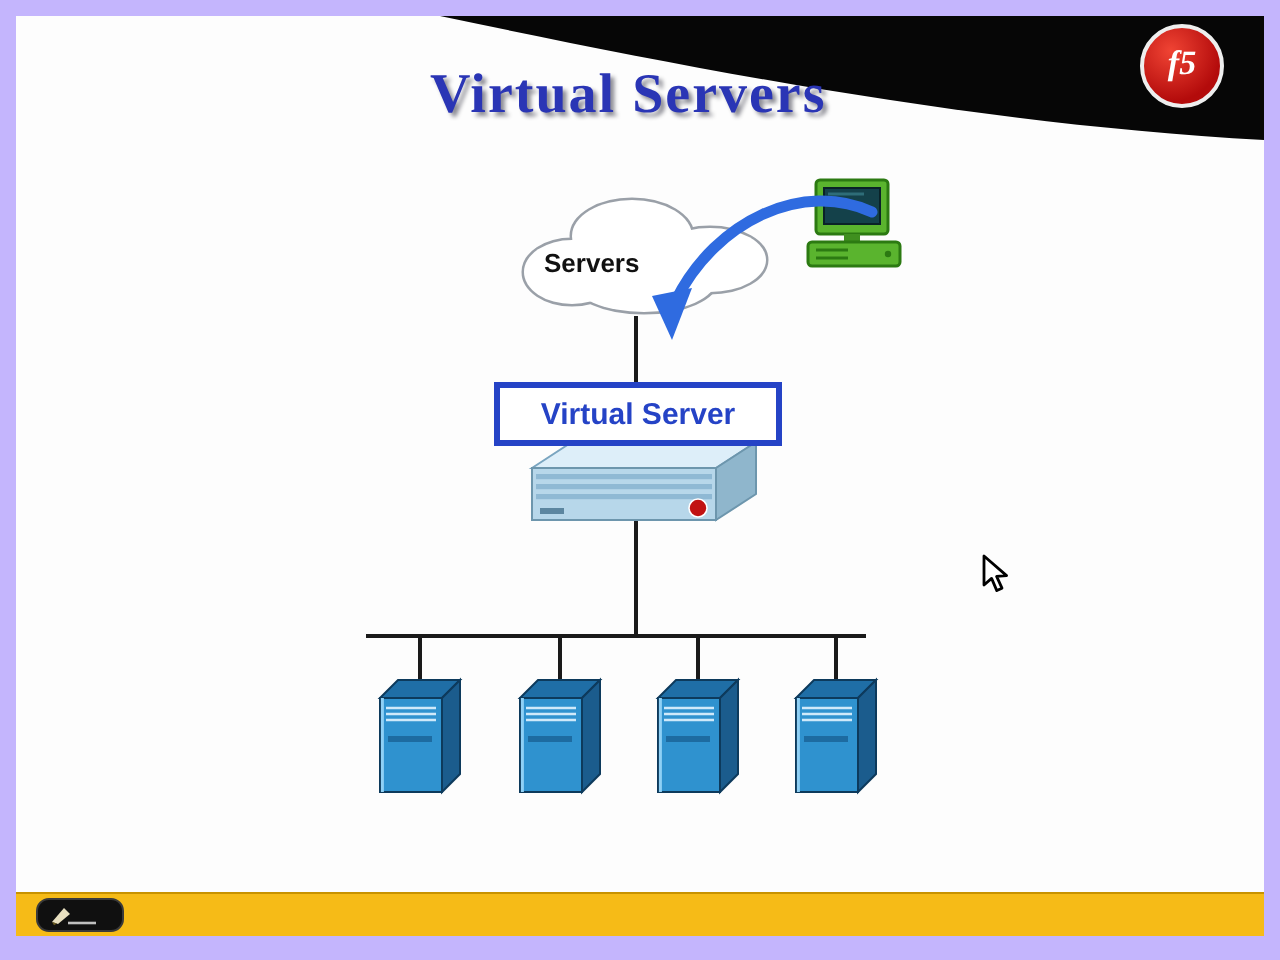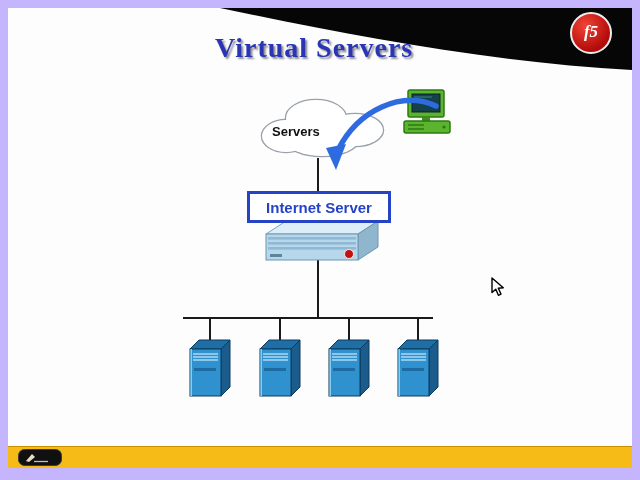--- a/index.html
+++ b/index.html
@@ -97,21 +97,21 @@
 
     <div class="vline" id="line-cloud-vs"></div>
     <div class="vline" id="line-app-bus"></div>
     <div class="hline" id="busline"></div>
     <div class="vline dropline" style="left:201px;"></div>
     <div class="vline dropline" style="left:271px;"></div>
     <div class="vline dropline" style="left:340px;"></div>
     <div class="vline dropline" style="left:409px;"></div>
 
     <div id="vsbox">
-      <span>Internet Server</span>
+      <span>Virtual Server</span>
     </div>
 
     <svg id="appliance" width="130" height="50" viewBox="0 0 130 50">
       <polygon points="10,18 30,5 122,5 102,18" fill="#ddeef9" stroke="#7aa5c0" stroke-width="1"></polygon>
       <polygon points="102,18 122,5 122,31 102,44" fill="#8fb6cc" stroke="#6d96ad" stroke-width="1"></polygon>
       <rect x="10" y="18" width="92" height="26" fill="#b7d7ea" stroke="#6d96ad" stroke-width="1"></rect>
       <rect x="12" y="21" width="88" height="2.6" fill="#8fb9d4"></rect>
       <rect x="12" y="26" width="88" height="2.6" fill="#8fb9d4"></rect>
       <rect x="12" y="31" width="88" height="2.6" fill="#8fb9d4"></rect>
       <rect x="14" y="38" width="12" height="3" fill="#5c86a0"></rect>

